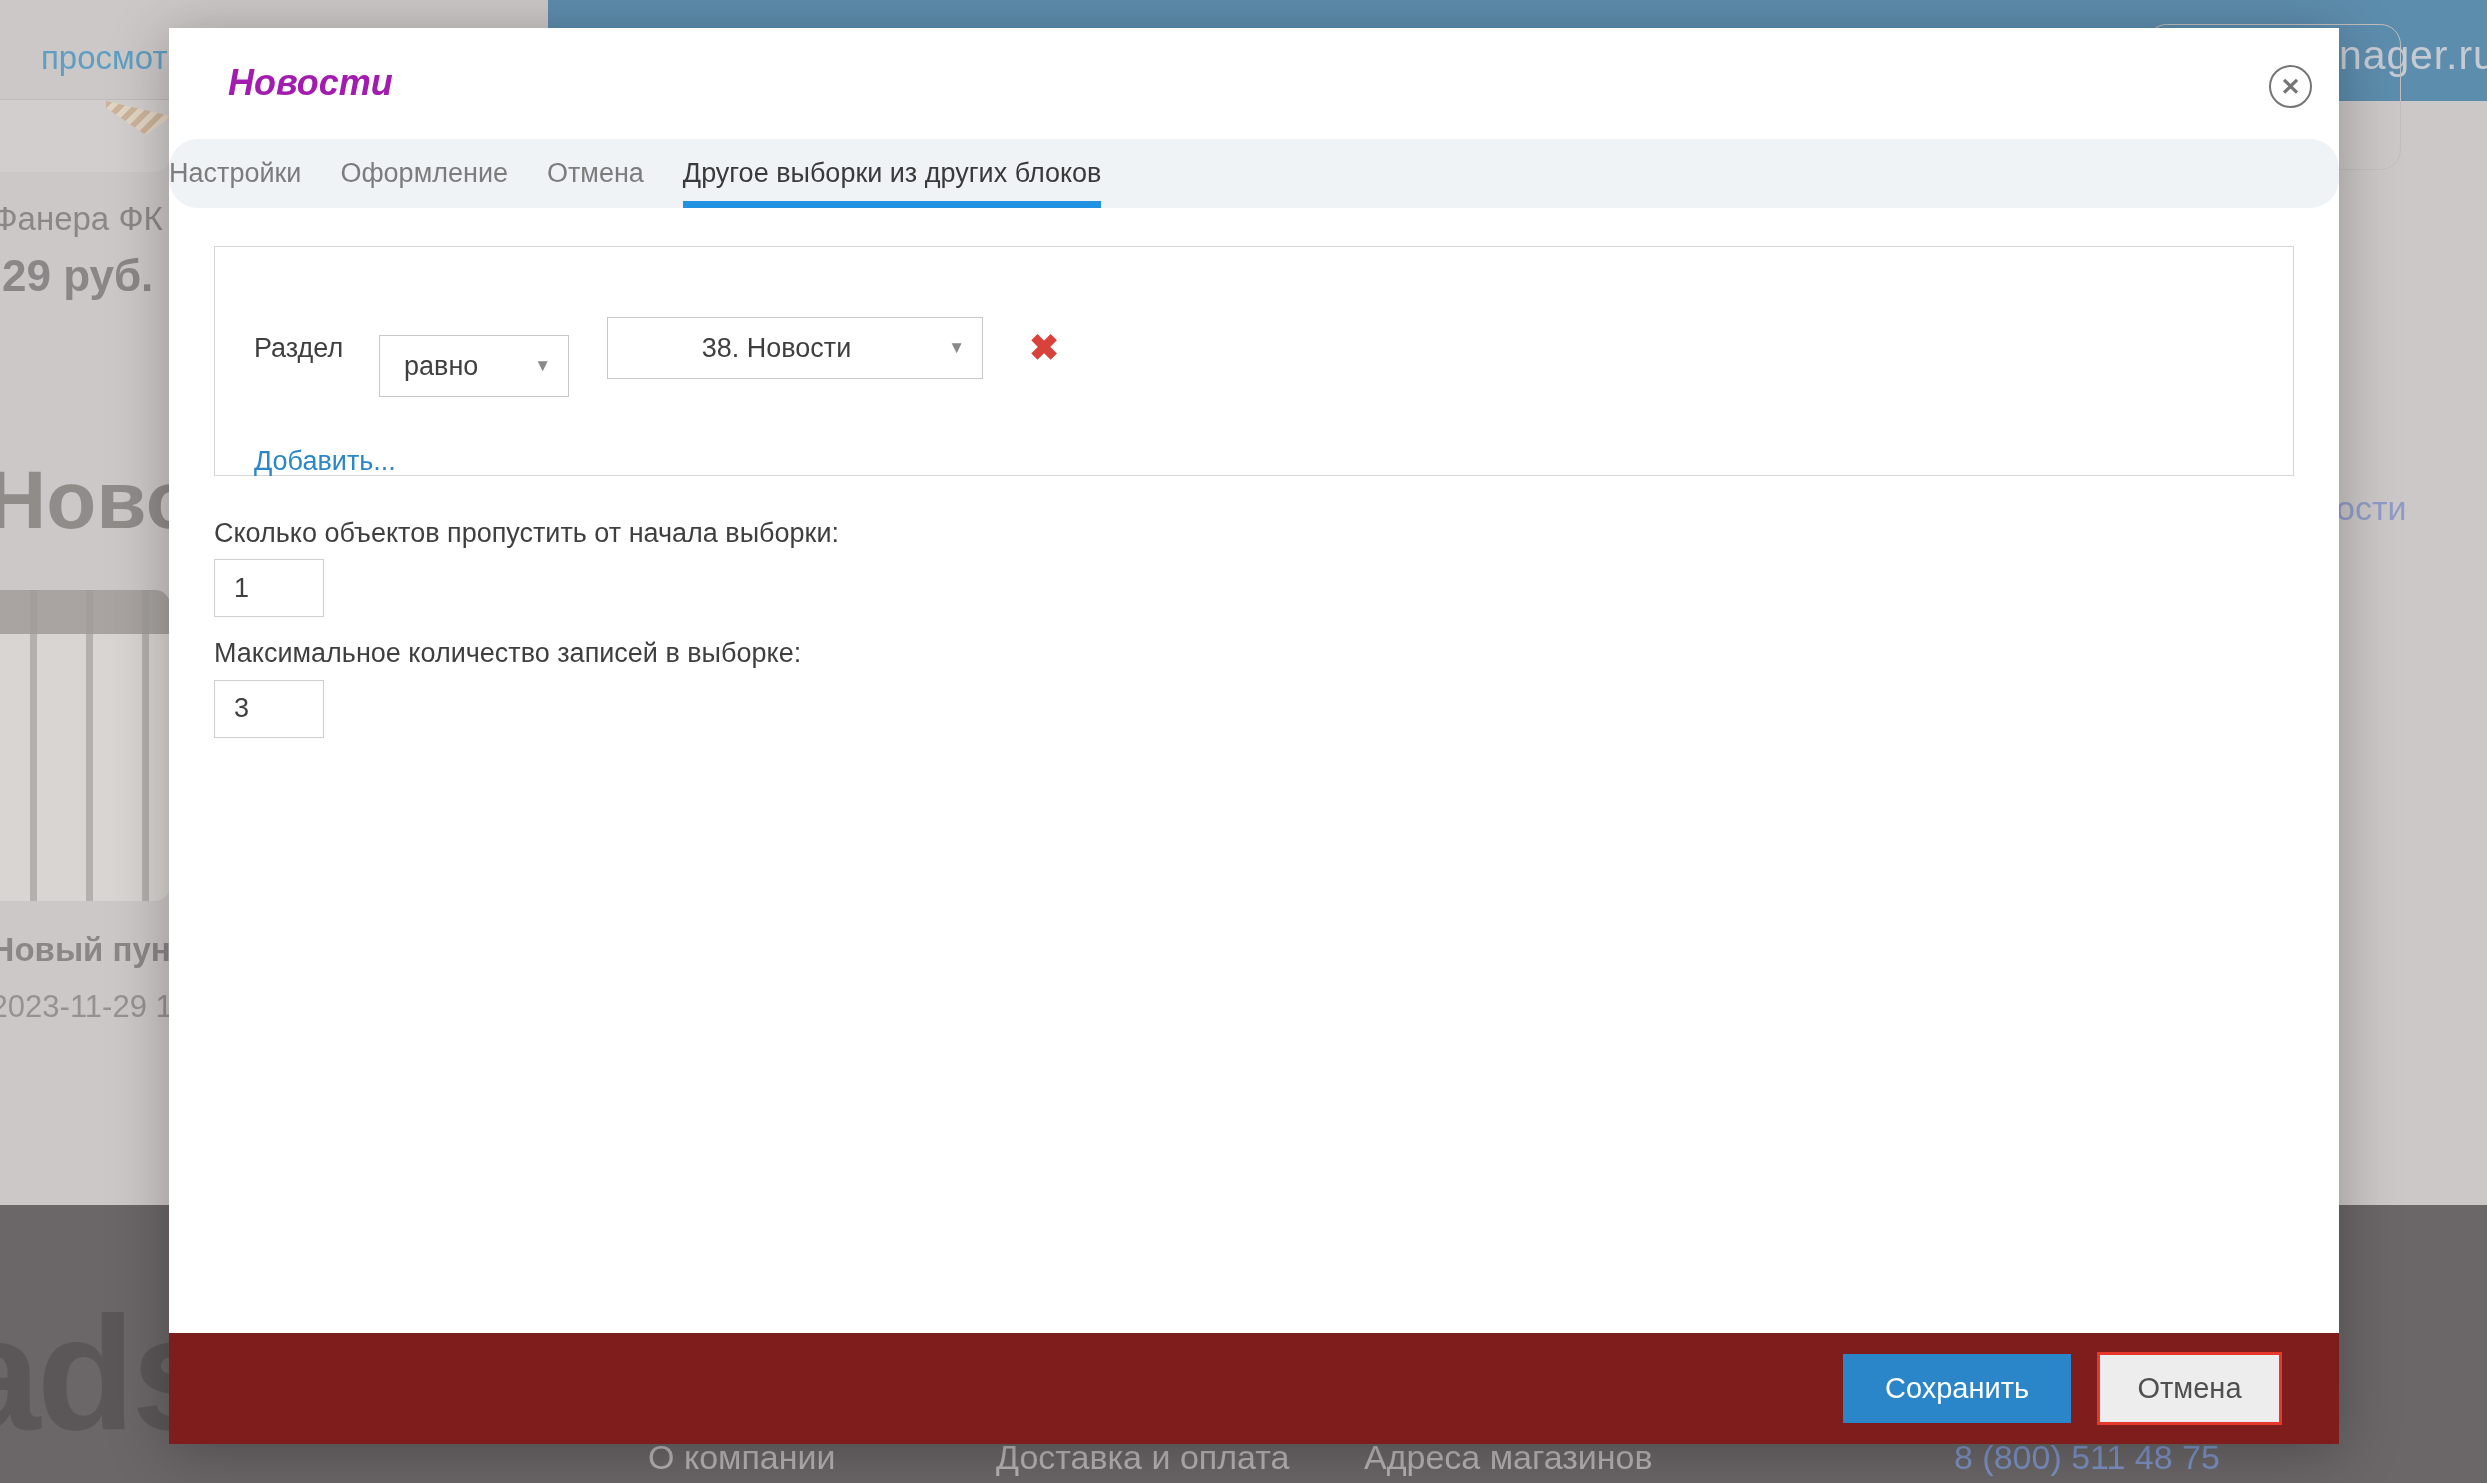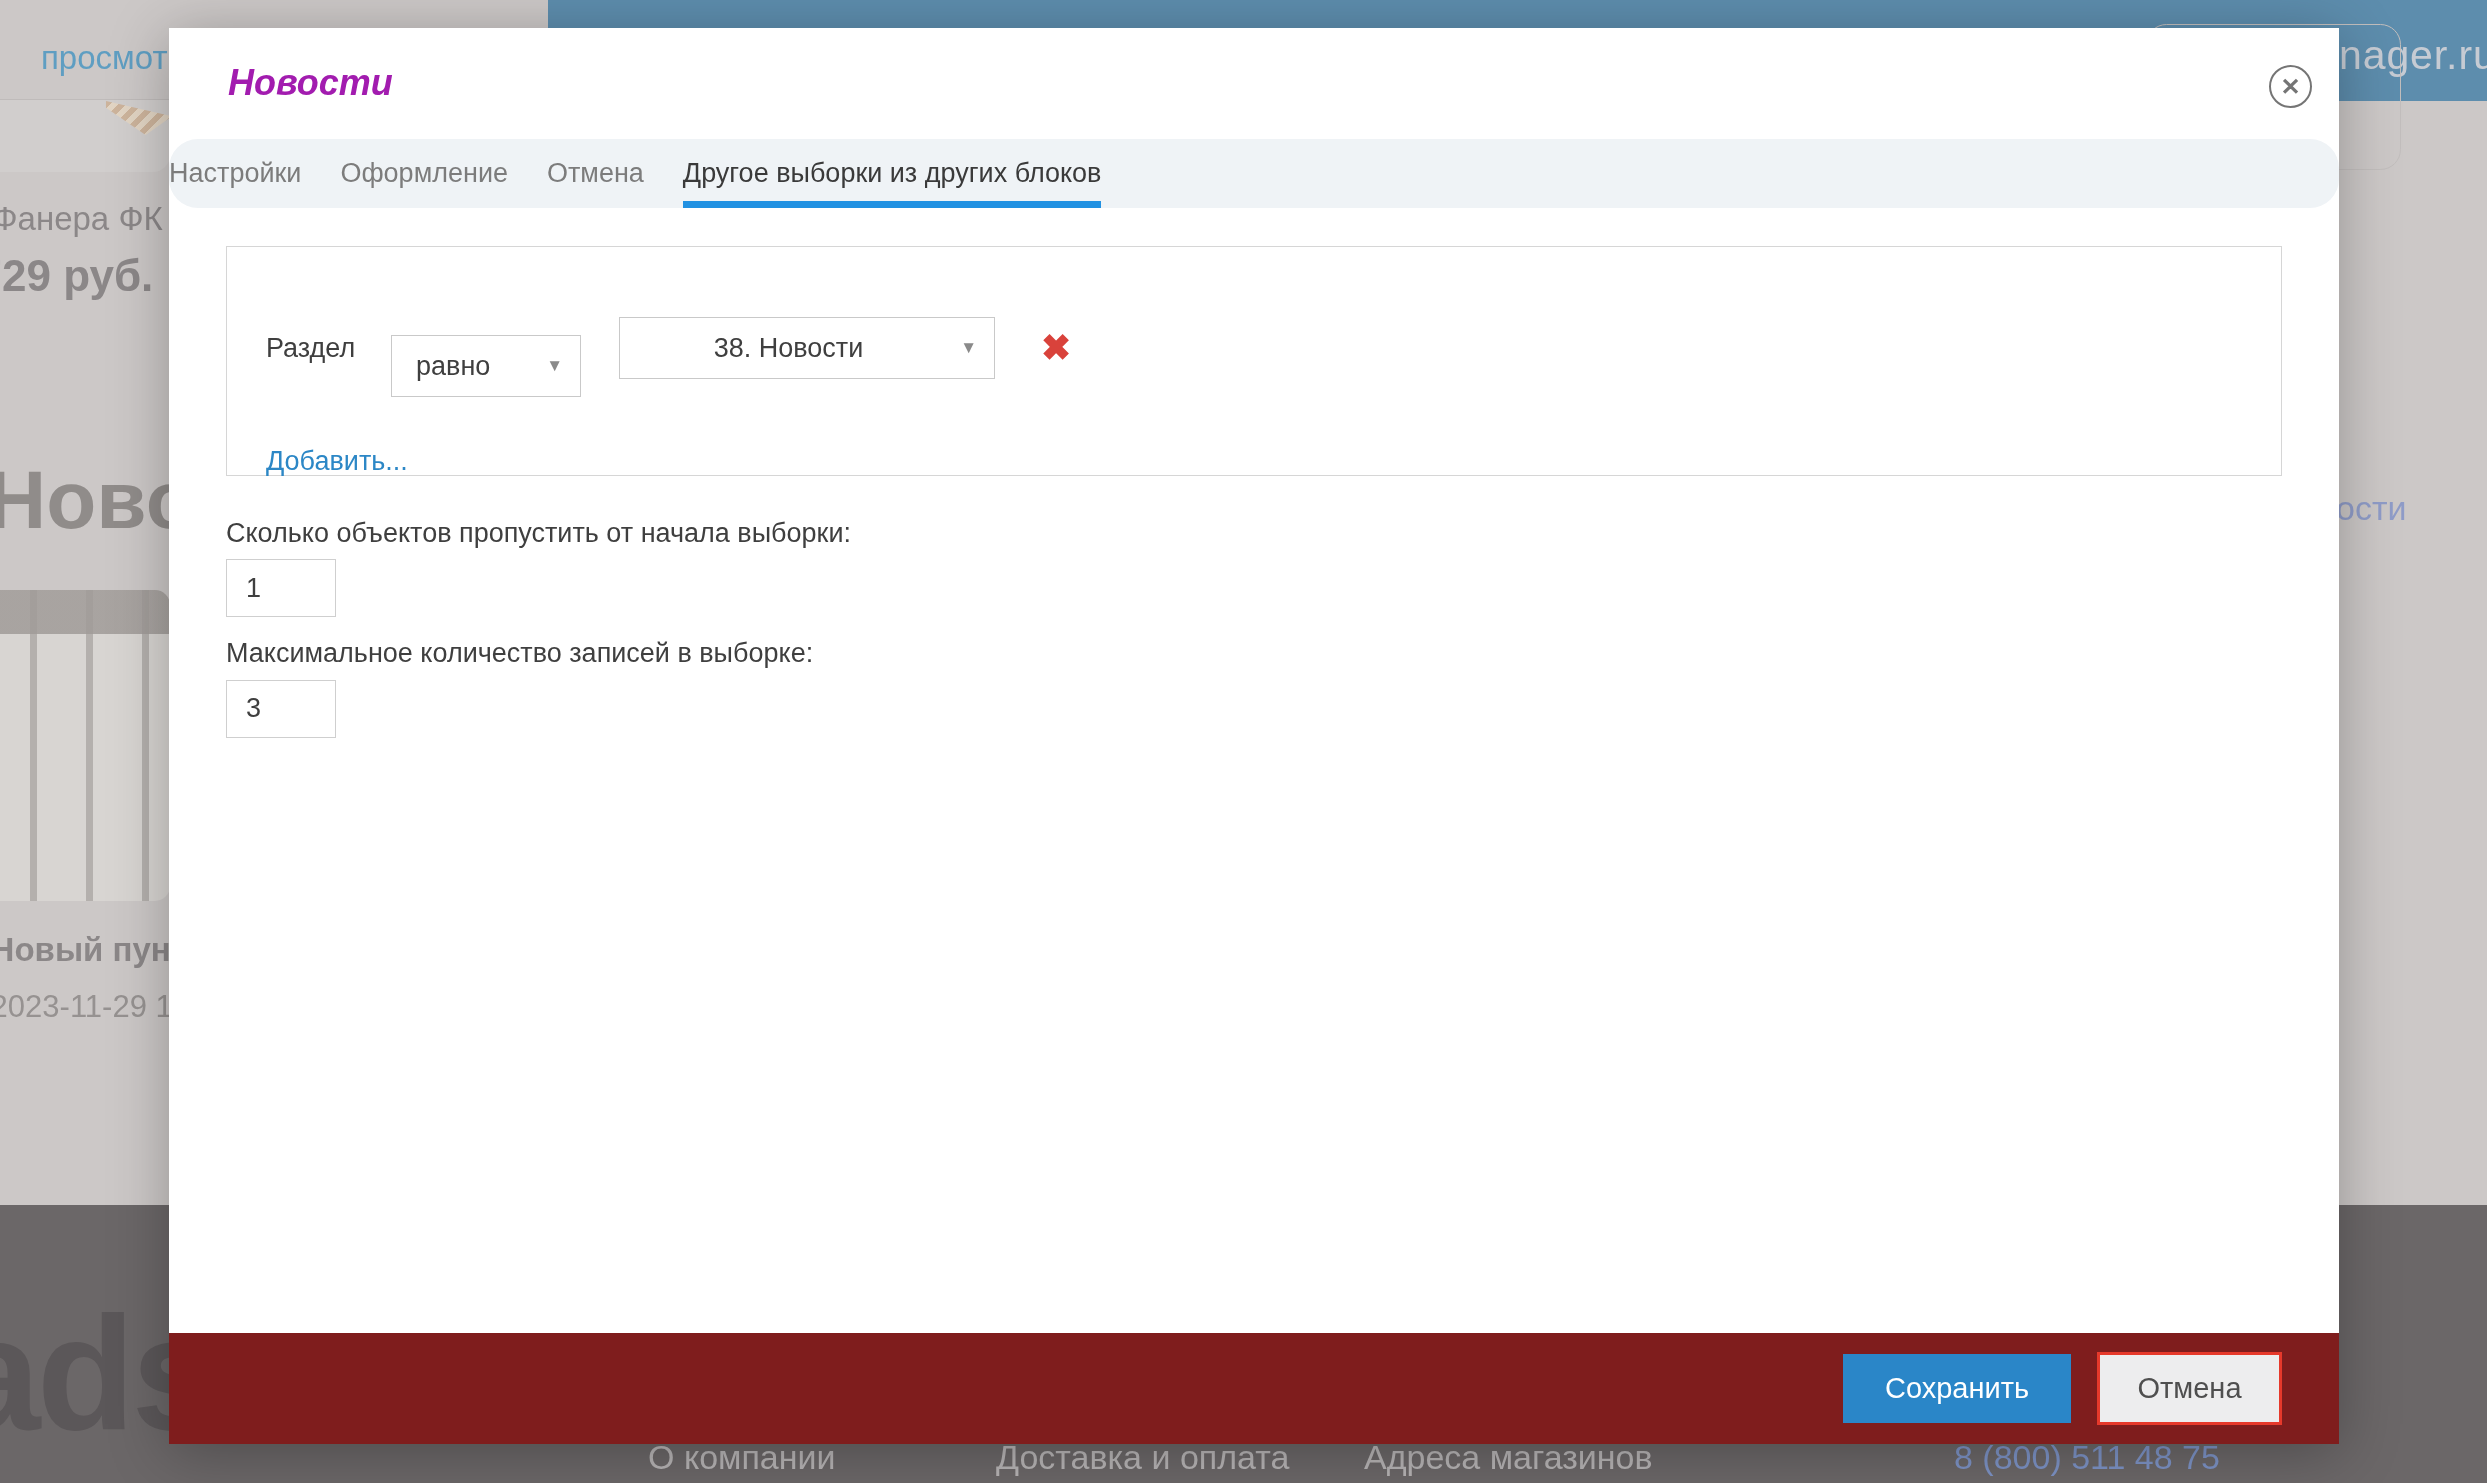--- a/index.html
+++ b/index.html
@@ -50,21 +50,21 @@
   .m-close { position: absolute; left: 2100px; top: 37px; width: 43px; height: 43px;
     border: 2.8px solid #757575; border-radius: 50%; background: #fff;
     display: flex; align-items: center; justify-content: center;
     font-size: 24px; font-weight: bold; color: #757575; cursor: pointer; line-height: 1; }
   .m-tabs { height: 69px; background: #eff3f6; display: flex; align-items: stretch;
     column-gap: 39px; border-radius: 29px; }
   .m-tab { display: flex; align-items: center; font-size: 27px; color: #7c7c7c;
     border-bottom: 7.5px solid transparent; padding-top: 7.5px; cursor: pointer; white-space: nowrap; }
   .m-tab.active { color: #3a3a3a; border-bottom-color: #2191e2; }
 
-  .m-body { padding: 0 57px; }
+  .m-body { padding: 0 45px; }
   .panel { margin-top: 38px; height: 230px; border: 1.9px solid #d6d6d6; background: #fff; }
   .panel-row { display: flex; align-items: center; margin: 52px 0 0 39px; }
   .f-label { font-size: 27px; color: #3f3f3f; width: 125px; }
   .select { position: relative; height: 62px; border: 1.9px solid #c9c9c9; background: #fff;
     display: flex; align-items: center; cursor: pointer; }
   .select .caret { position: absolute; right: 17px; top: 50%; transform: translateY(-50%);
     font-size: 17px; color: #8a8a8a; }
   .select.op { width: 190px; padding-left: 24px; font-size: 27px; color: #3f3f3f; margin-top: 36px; }
   .select.val { width: 376px; justify-content: center; font-size: 27px; color: #3f3f3f; margin-left: 38px; }
   .select.val .txt { margin-right: 37px; }

